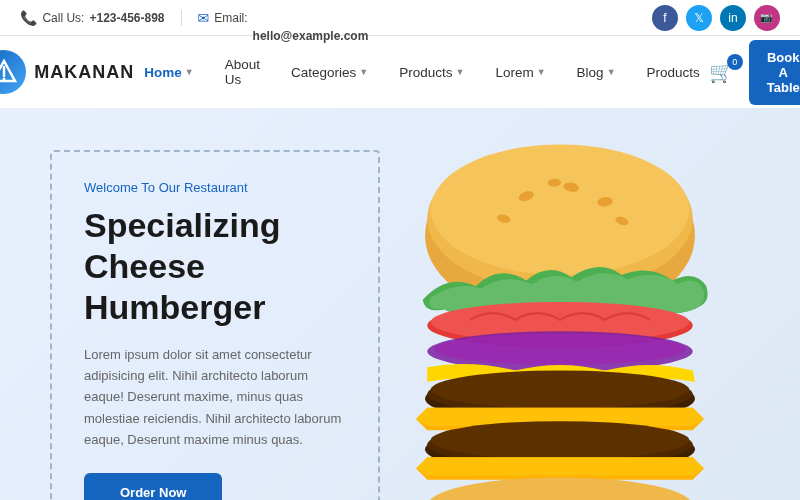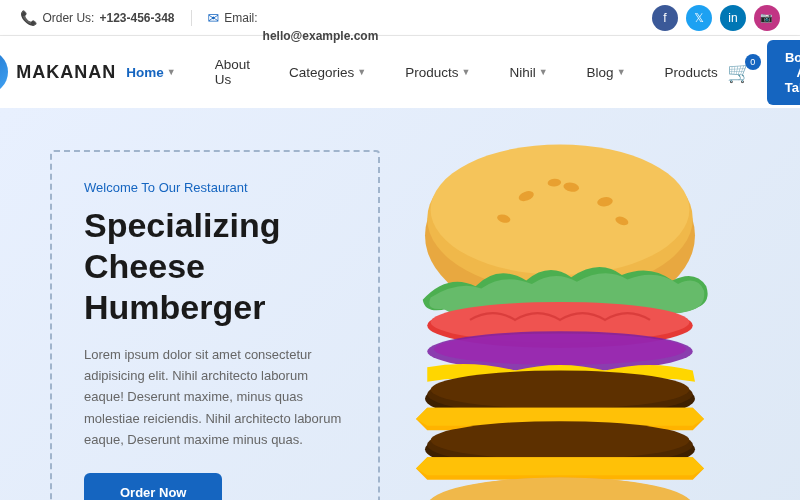--- a/index.html
+++ b/index.html
@@ -39,21 +39,21 @@
       padding: 0 24px;
       box-shadow: 0 1px 4px rgba(0,0,0,0.07);
     }
     .logo { display: flex; align-items: center; gap: 8px; }
     .logo-icon {
       width: 44px; height: 44px; background: linear-gradient(135deg, #1565c0, #42a5f5);
       border-radius: 50%; display: flex; align-items: center; justify-content: center;
       color: #fff; font-size: 20px; font-weight: bold;
     }
     .logo-text { font-size: 18px; font-weight: 700; color: #222; letter-spacing: 1px; }
-    nav { display: flex; align-items: center; gap: 19px; }
+    nav { display: flex; align-items: center; gap: 11px; }
     .nav-item {
       padding: 8px 10px; font-size: 13.5px; color: #333; cursor: pointer;
       display: flex; align-items: center; gap: 3px; border-radius: 4px;
       transition: color 0.2s;
       text-decoration: none;
     }
     .nav-item.active { color: #1565c0; font-weight: 600; }
     .nav-chevron { font-size: 9px; color: #888; }
     .header-right { display: flex; align-items: center; gap: 14px; }
     .cart-icon { position: relative; cursor: pointer; font-size: 20px; color: #333; }
@@ -111,22 +111,22 @@
       height: 100%;
     }
   </style>
 </head>
 <body>
 
 <div class="top-bar">
   <div class="top-bar-left">
     <div class="top-bar-item">
       <span style="color:#1565c0;font-size:14px;">📞</span>
-      <span>Order Us:</span>
-      <span style="font-weight:600;">+123-456-348</span>
+      <span>Call Us:</span>
+      <span style="font-weight:600;">+123-456-898</span>
     </div>
     <div class="top-bar-divider"></div>
     <div class="top-bar-item">
       <span style="color:#1565c0;font-size:14px;">✉</span>
       <span>Email:</span>
       <span style="font-weight:600;margin-top:36px;">hello@example.com</span>
     </div>
   </div>
   <div class="top-bar-right">
     <div class="social-icon social-fb">f</div>
@@ -158,21 +158,21 @@
     </a>
     <a class="nav-item">
       <span>Categories</span>
       <span class="nav-chevron">▼</span>
     </a>
     <a class="nav-item">
       <span>Products</span>
       <span class="nav-chevron">▼</span>
     </a>
     <a class="nav-item">
-      <span>Nihil</span>
+      <span>Lorem</span>
       <span class="nav-chevron">▼</span>
     </a>
     <a class="nav-item">
       <span>Blog</span>
       <span class="nav-chevron">▼</span>
     </a>
     <a class="nav-item">
       <span>Products</span>
     </a>
   </nav>

